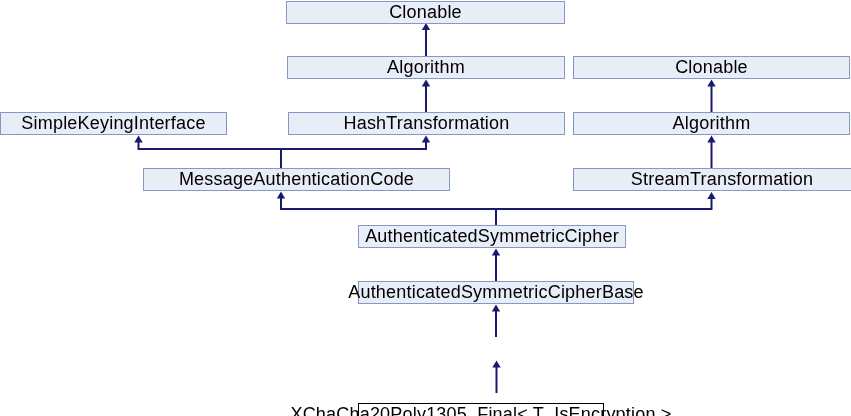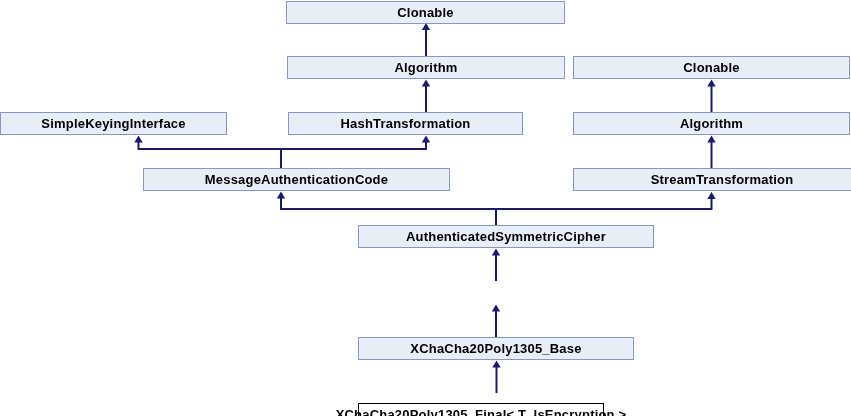--- a/index.html
+++ b/index.html
@@ -10,24 +10,23 @@
     --highlight-border:#000000;
     --background:#ffffff;
     --text:#000000;
   }
   html,body{margin:0;padding:0;background:var(--background);}
   #canvas{
     position:relative;
     width:851px;height:416px;
     overflow:hidden;
     font-family:"Liberation Sans",sans-serif;
-    font-size:13px;
+    font-size:18px;
     color:var(--text);
     background:var(--background);
-    font-weight:bold;
   }
   #edges{position:absolute;left:0;top:0;width:851px;height:416px;}
   .edge{stroke:var(--arrow);stroke-width:2;fill:none;}
   .arrowhead{fill:var(--arrow);stroke:none;}
   .node{
     position:absolute;
     height:23px;
     box-sizing:border-box;
     background:var(--node-fill);
     border:1px solid var(--node-border);
@@ -86,42 +85,42 @@
   </div>
 
   <div class="node" style="left:573px;top:56px;width:277px">
     <span>Clonable</span>
   </div>
 
   <div class="node" style="left:0px;top:112px;width:227px">
     <span>SimpleKeyingInterface</span>
   </div>
 
-  <div class="node" style="left:288px;top:112px;width:235px">
+  <div class="node" style="left:288px;top:112px;width:277px">
     <span>HashTransformation</span>
   </div>
 
   <div class="node" style="left:573px;top:112px;width:277px">
     <span>Algorithm</span>
   </div>
 
   <div class="node" style="left:143px;top:168px;width:307px">
     <span>MessageAuthenticationCode</span>
   </div>
 
   <div class="node" style="left:573px;top:168px;width:298px">
     <span>StreamTransformation</span>
   </div>
 
-  <div class="node" style="left:358px;top:225px;width:296px">
+  <div class="node" style="left:358px;top:225px;width:268px">
     <span>AuthenticatedSymmetricCipher</span>
   </div>
 
+  <div class="node" style="left:358px;top:281px;width:276px">
+    <span>AuthenticatedSymmetricCipherBase</span>
+  </div>
 
-  <div class="node" style="left:358px;top:337px;width:276px">
-    <span>XChaCha20Poly1305_Base</span>
-  </div>
 
   <div class="node current" style="left:358px;top:403px;width:246px">
     <span>XChaCha20Poly1305_Final&lt; T_IsEncryption &gt;</span>
   </div>
 
 </div>
 
 </body></html>

